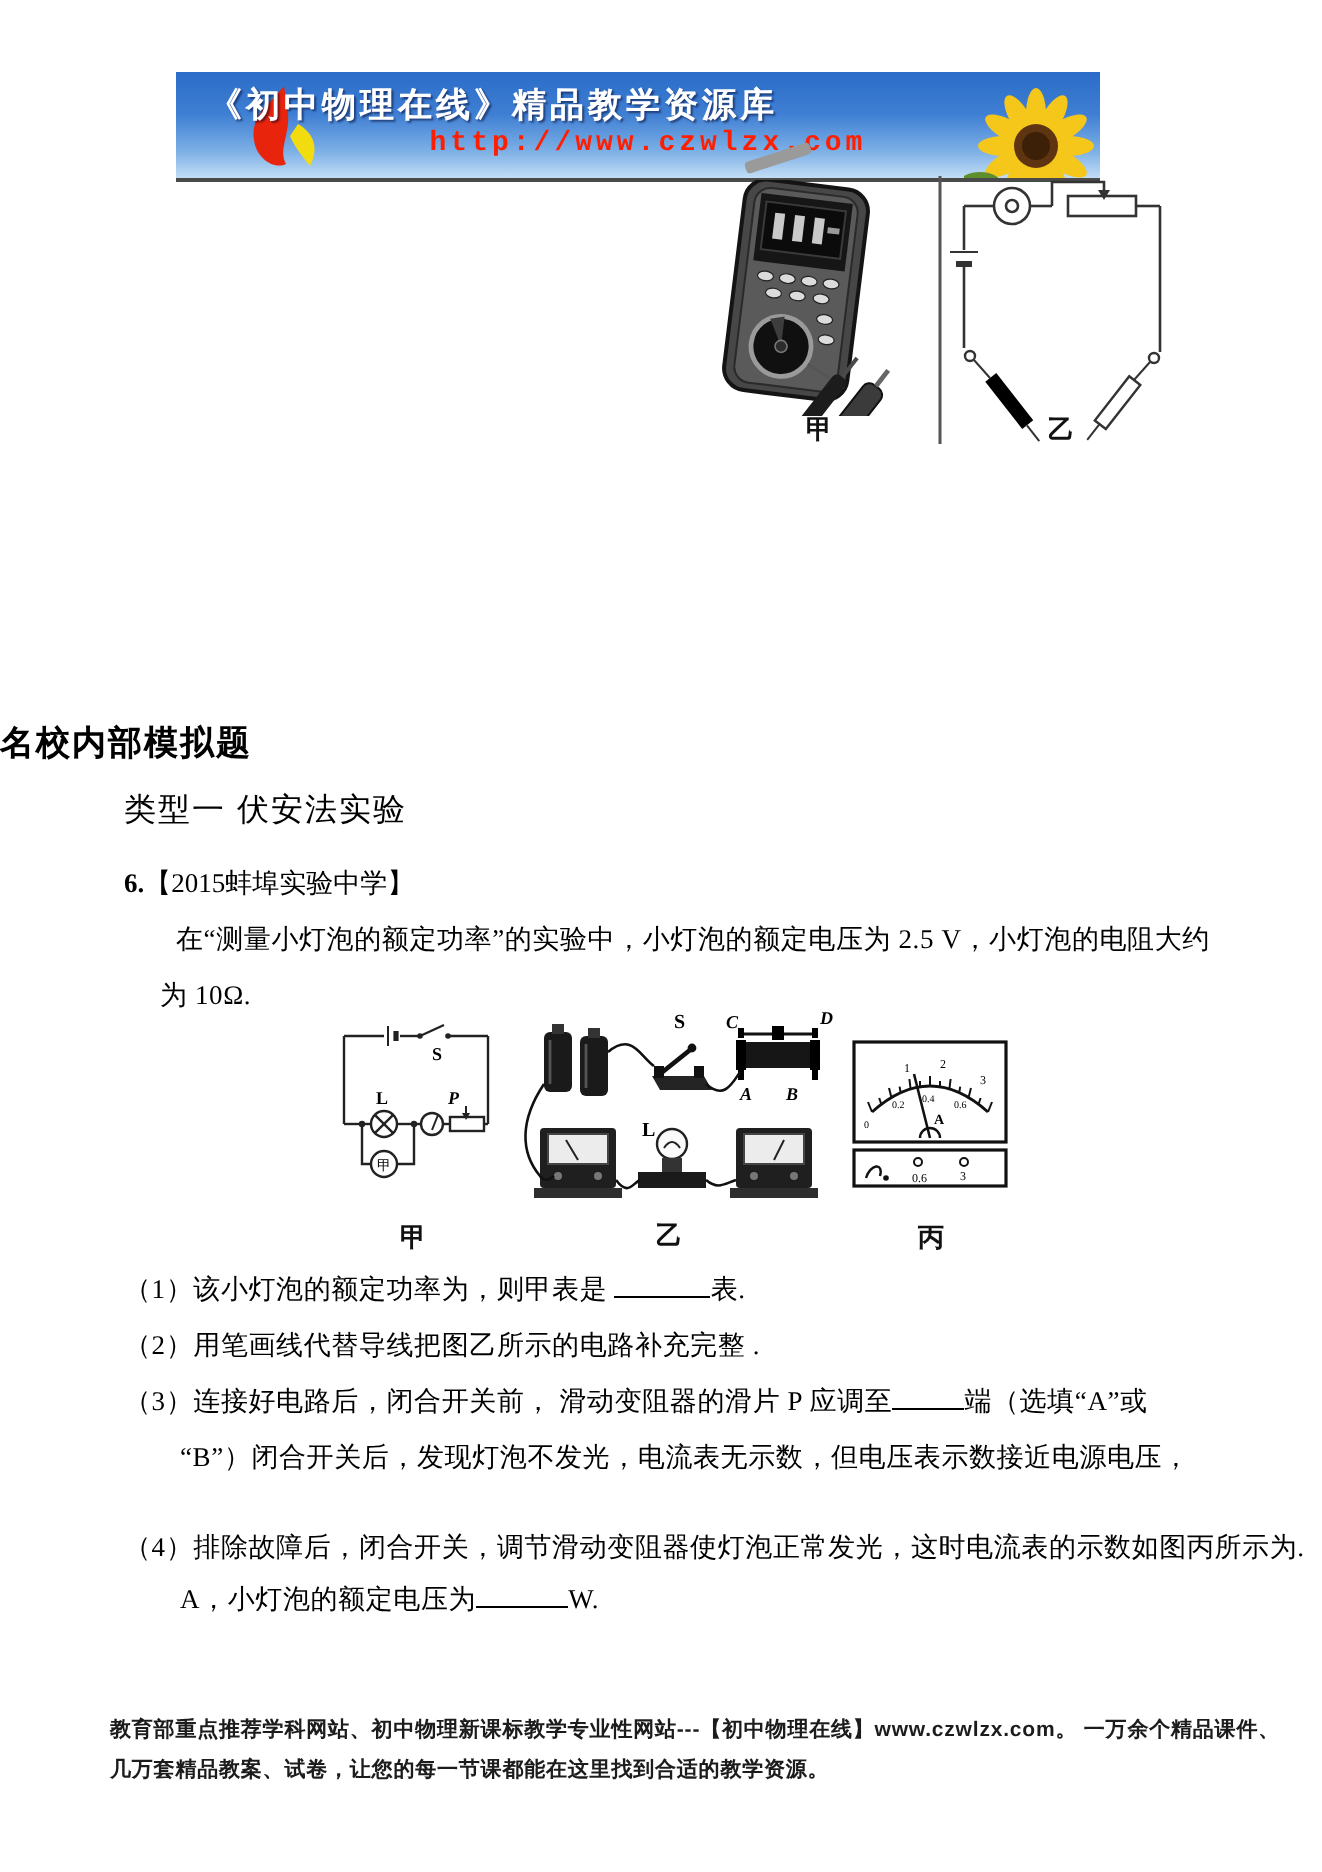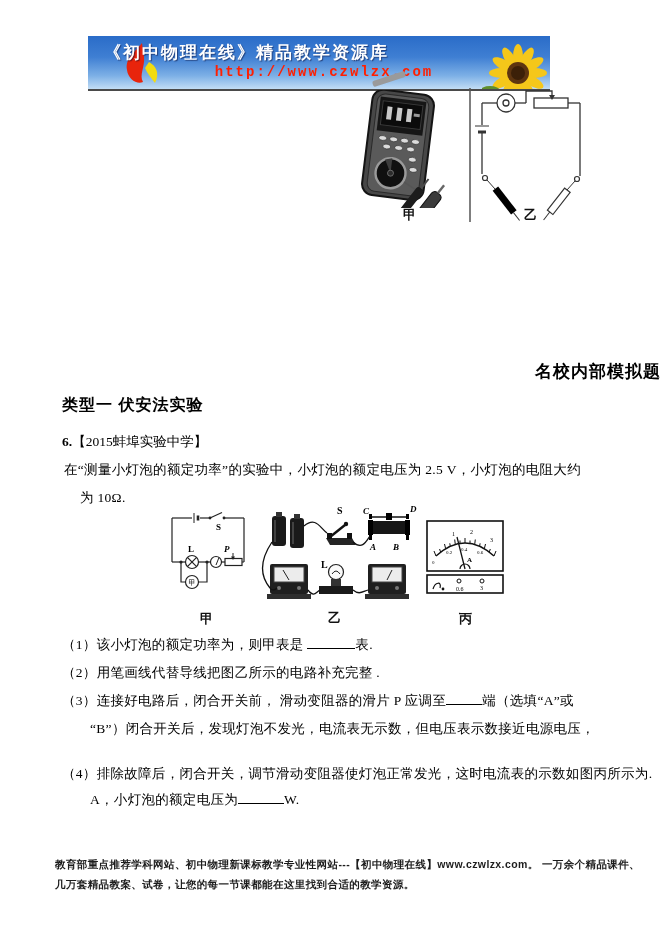--- a/index.html
+++ b/index.html
@@ -19,24 +19,24 @@
   .logo{position:absolute;left:28px;top:6px;}
   .sunflower{position:absolute;right:-4px;bottom:-6px;}
   .probe-tip{position:absolute;left:372px;top:76px;width:34px;height:6px;background:#9a9a9a;
              transform:rotate(-18deg);border-radius:2px;}
 
   
   .fig-abs{position:absolute;}
   .fig-label{position:absolute;font-size:13px;font-weight:bold;color:#111;}
 
   
-  .doc-title{position:absolute;left:0;top:360px;width:661px;text-align:right;
+  .doc-title{position:absolute;left:0;top:360px;width:661px;text-align:left;
              font-size:17px;font-weight:bold;letter-spacing:1px;}
   .section-heading{position:absolute;left:62px;top:395px;font-family:"Liberation Sans",sans-serif;
-                   font-size:16px;font-weight:bold;letter-spacing:1px;}
+                   font-size:16px;font-weight:normal;letter-spacing:1px;}
   .prob-head{position:absolute;left:62px;top:433px;font-size:13.5px;}
   .prob-head b{font-family:"Liberation Serif",serif;}
   .body-line{position:absolute;font-size:13.5px;white-space:nowrap;letter-spacing:0.3px;}
   .blank{display:inline-block;border-bottom:1px solid #000;height:12px;vertical-align:baseline;}
   .footer-line{position:absolute;font-family:"Liberation Sans",sans-serif;font-size:10.5px;
                font-weight:bold;color:#1c1c1c;letter-spacing:0.4px;white-space:nowrap;}
 
   svg text{font-family:"Liberation Serif",serif;}
 </style>
 </head>
@@ -145,21 +145,21 @@
     </g>
   </svg>
   <div class="fig-label" style="left:524px;top:206px;">乙</div>
 
   <div class="doc-title">名校内部模拟题</div>
   <div class="section-heading">类型一  伏安法实验</div>
 
   <div class="prob-head">
     <b>6.</b><span>【2015蚌埠实验中学】</span>
   </div>
-  <div class="body-line" style="left:64px;top:461px;">在“测量小灯泡的额定功率”的实验中，小灯泡的额定电压为 2.5 V，小灯泡的电阻大约</div>
+  <div class="body-line" style="left:88px;top:461px;">在“测量小灯泡的额定功率”的实验中，小灯泡的额定电压为 2.5 V，小灯泡的电阻大约</div>
   <div class="body-line" style="left:80px;top:489px;">为 10Ω.</div>
 
   <svg class="fig-abs" style="left:166px;top:510px;" width="84" height="92" viewBox="0 0 84 92">
     <g stroke="#222" stroke-width="1.2" fill="none">
       <line x1="6" y1="8" x2="26" y2="8"></line>
       <line x1="28" y1="3" x2="28" y2="13" stroke-width="1"></line>
       <line x1="32" y1="5.5" x2="32" y2="10.5" stroke-width="2.6"></line>
       <line x1="34" y1="8" x2="44" y2="8"></line>
       <line x1="44" y1="8" x2="56" y2="2.5"></line>
       <line x1="58" y1="8" x2="78" y2="8"></line>

